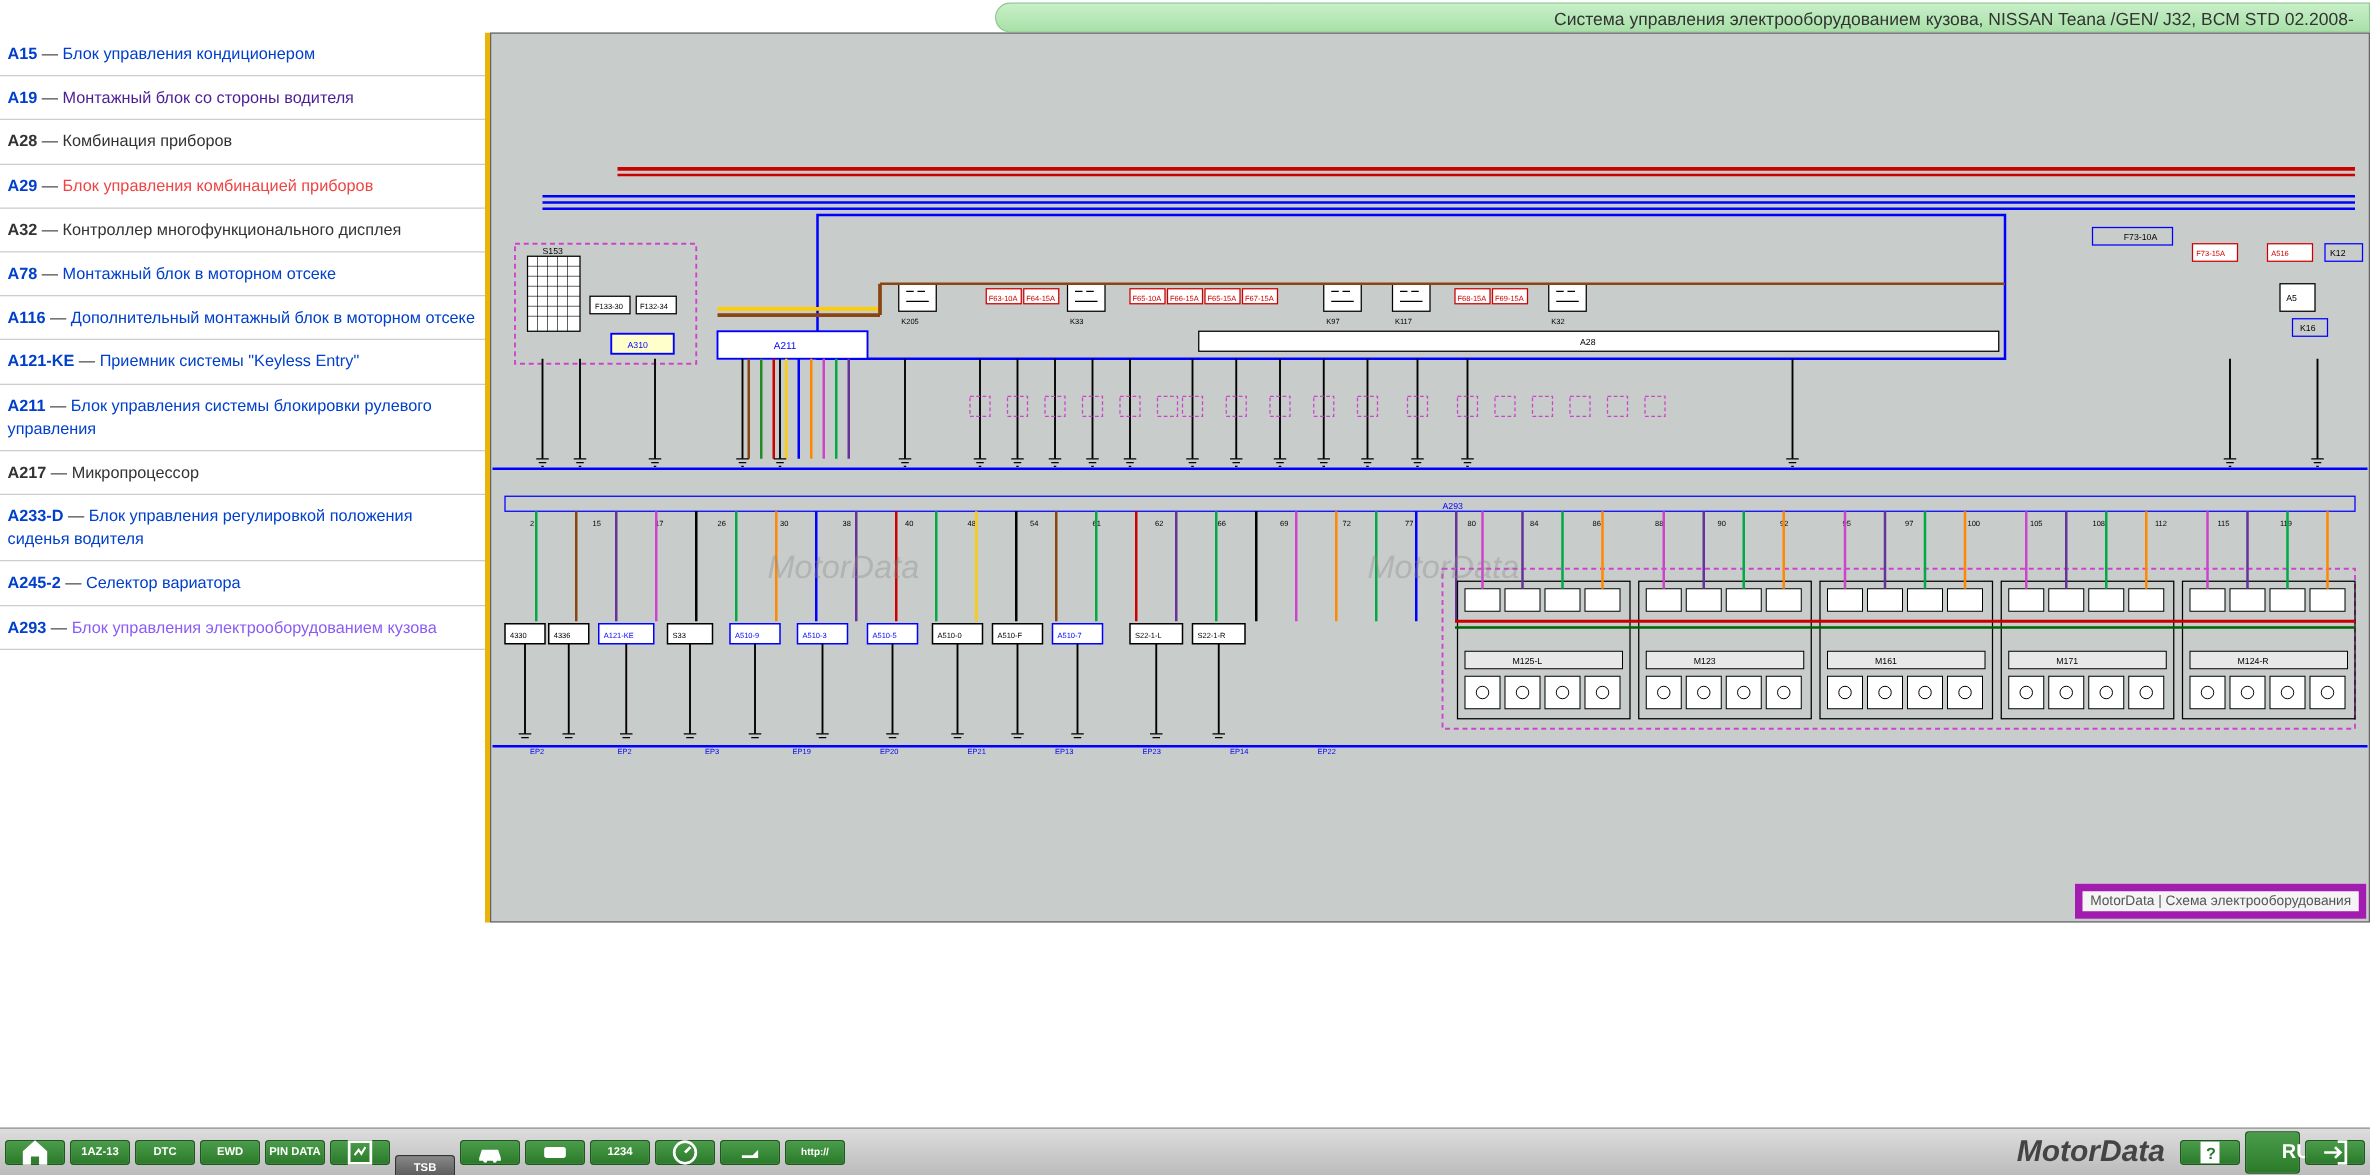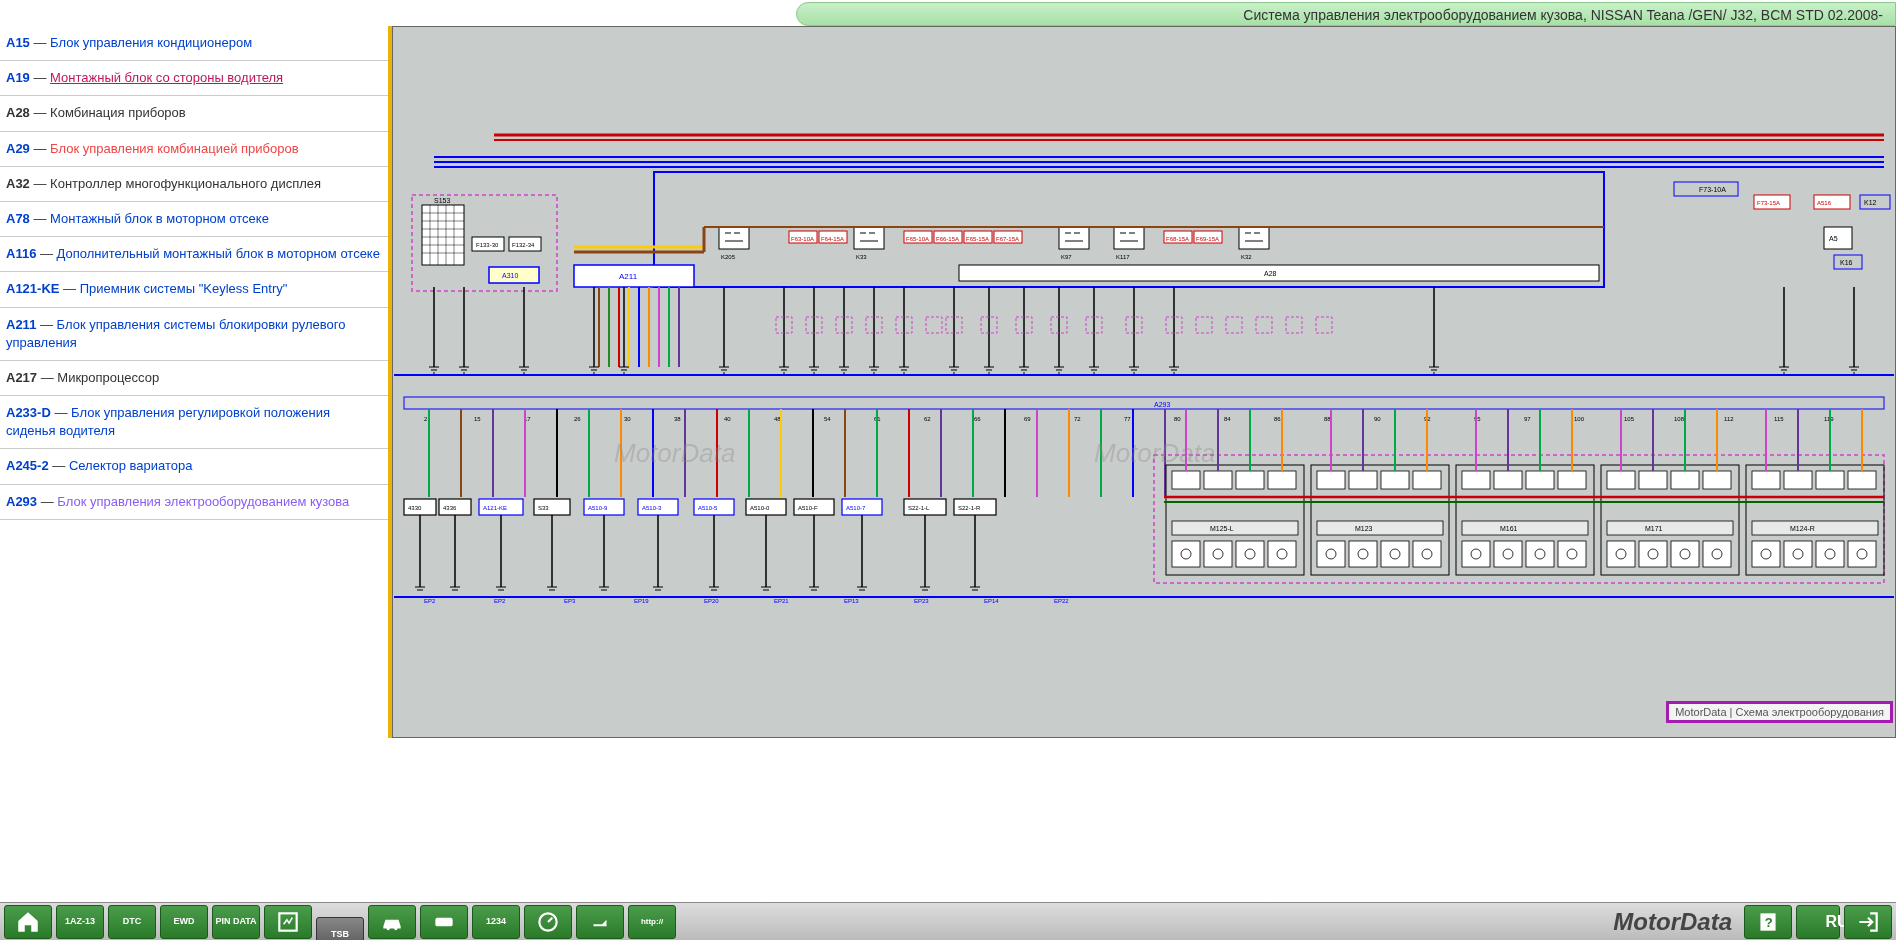--- a/index.html
+++ b/index.html
@@ -12,45 +12,45 @@
   
   .sidebar { width: 392px; background: #fff; overflow-y: auto; border-right: 4px solid #eab308; }
   .sidebar-item { padding: 8px 6px; border-bottom: 1px solid #ccc; cursor: pointer; line-height: 1.4; }
   .code { color: #0040cc; font-weight: bold; }
   .code-black { color: #333; font-weight: bold; }
   .desc { color: #333; }
   .dash { color: #333; }
   
   .diagram-area { flex: 1; background: #c8ccca; position: relative; overflow: hidden; border: 1px solid #666; }
   .diagram-svg { width: 100%; height: 100%; }
-  .watermark-credit { position: absolute; right: 2px; bottom: 14px; background: #f4f4f4; border: 3px solid #a21caf; padding: 2px 6px; font-size: 11px; color: #555; }
+  .watermark-credit { position: absolute; right: 2px; bottom: 2px; background: #f4f4f4; border: 6px solid #a21caf; padding: 2px 6px; font-size: 11px; color: #555; }
 
   .bottom-spacer { height: 148px; background: #fff; }
 
   .toolbar { position: absolute; bottom: 0; left: 0; right: 0; height: 38px; background: linear-gradient(#ddd, #bbb); display: flex; align-items: center; padding: 2px 4px; gap: 4px; border-top: 1px solid #888; }
-  .tb-btn { width: 48px; height: 34px; background: linear-gradient(#4a9c4a, #2a7a2a); border: 1px solid #1a5a1a; border-radius: 3px; display: flex; align-items: center; justify-content: center; color: #fff; font-size: 9px; font-weight: bold; cursor: pointer; text-align: center; line-height: 1; }
+  .tb-btn { width: 48px; height: 20px; background: linear-gradient(#4a9c4a, #2a7a2a); border: 1px solid #1a5a1a; border-radius: 3px; display: flex; align-items: center; justify-content: center; color: #fff; font-size: 9px; font-weight: bold; cursor: pointer; text-align: center; line-height: 1; }
   .tb-btn.gray { background: linear-gradient(#888, #555); border-color: #333; margin-top: 25px; }
   .tb-btn svg { width: 26px; height: 26px; }
   .toolbar-spacer { flex: 1; }
   .brand { font-size: 24px; font-weight: bold; color: #444; font-style: italic; margin-right: 8px; }
   .lang-btn { width: 44px; height: 34px; background: linear-gradient(#4a9c4a, #2a7a2a); border: 1px solid #1a5a1a; border-radius: 3px; color: #fff; font-weight: bold; font-size: 16px; display: flex; align-items: center; justify-content: center; cursor: pointer; padding-left: 38px; }
 </style>
 </head>
 <body>
 
 <div class="header">
   <div class="title-bar">
     <span>Система управления электрооборудованием кузова, NISSAN Teana /GEN/ J32, BCM STD 02.2008-</span>
   </div>
 </div>
 
 <div class="main">
   <div class="sidebar" id="sidebar">
       <div class="sidebar-item"><span class="code">A15</span><span class="dash"> — </span><span class="desc" style="color: rgb(0, 64, 204);">Блок управления кондиционером</span></div>
-      <div class="sidebar-item"><span class="code">A19</span><span class="dash"> — </span><span class="desc" style="color: #be185d; text-decoration: underline;">Монтажный блок со стороны водителя</span></div>
+      <div class="sidebar-item"><span class="code">A19</span><span class="dash"> — </span><span class="desc" style="color: #4c1d95;">Монтажный блок со стороны водителя</span></div>
       <div class="sidebar-item"><span class="code-black">A28</span><span class="dash"> — </span><span class="desc">Комбинация приборов</span></div>
       <div class="sidebar-item"><span class="code">A29</span><span class="dash"> — </span><span class="desc" style="color: #ef4444;">Блок управления комбинацией приборов</span></div>
       <div class="sidebar-item"><span class="code-black">A32</span><span class="dash"> — </span><span class="desc">Контроллер многофункционального дисплея</span></div>
       <div class="sidebar-item"><span class="code">A78</span><span class="dash"> — </span><span class="desc" style="color: rgb(0, 64, 204);">Монтажный блок в моторном отсеке</span></div>
       <div class="sidebar-item"><span class="code">A116</span><span class="dash"> — </span><span class="desc" style="color: rgb(0, 64, 204);">Дополнительный монтажный блок в моторном отсеке</span></div>
       <div class="sidebar-item"><span class="code">A121-KE</span><span class="dash"> — </span><span class="desc" style="color: rgb(0, 64, 204);">Приемник системы "Keyless Entry"</span></div>
       <div class="sidebar-item"><span class="code">A211</span><span class="dash"> — </span><span class="desc" style="color: rgb(0, 64, 204);">Блок управления системы блокировки рулевого управления</span></div>
       <div class="sidebar-item"><span class="code-black">A217</span><span class="dash"> — </span><span class="desc">Микропроцессор</span></div>
       <div class="sidebar-item"><span class="code">A233-D</span><span class="dash"> — </span><span class="desc" style="color: rgb(0, 64, 204);">Блок управления регулировкой положения сиденья водителя</span></div>
       <div class="sidebar-item"><span class="code">A245-2</span><span class="dash"> — </span><span class="desc" style="color: rgb(0, 64, 204);">Селектор вариатора</span></div>

